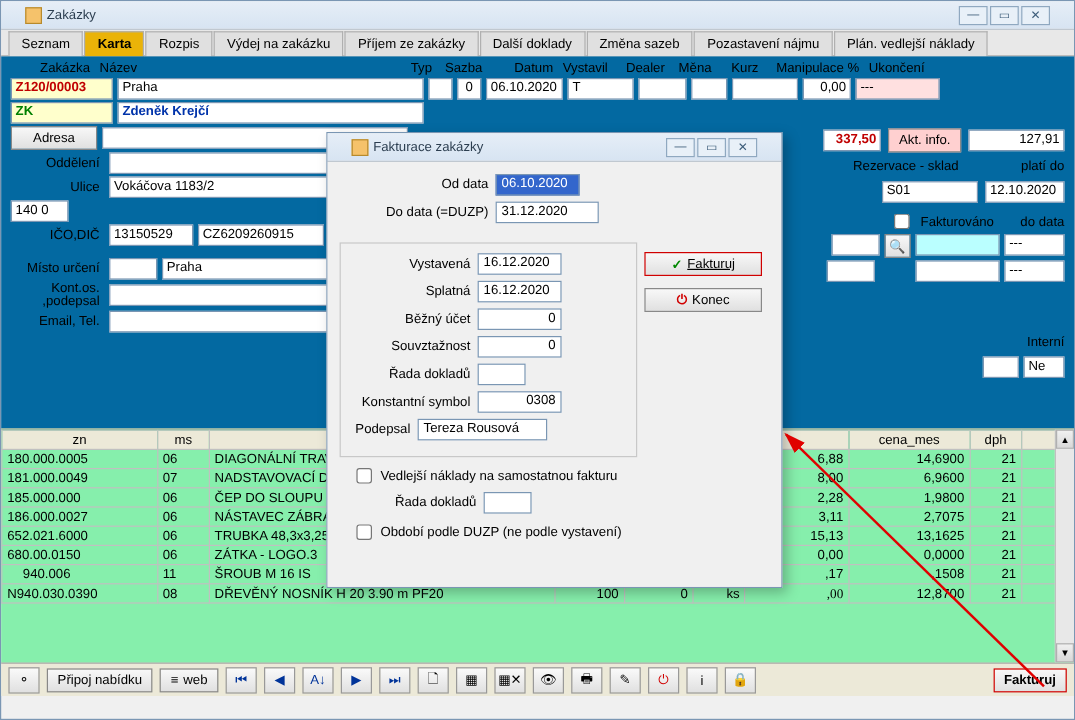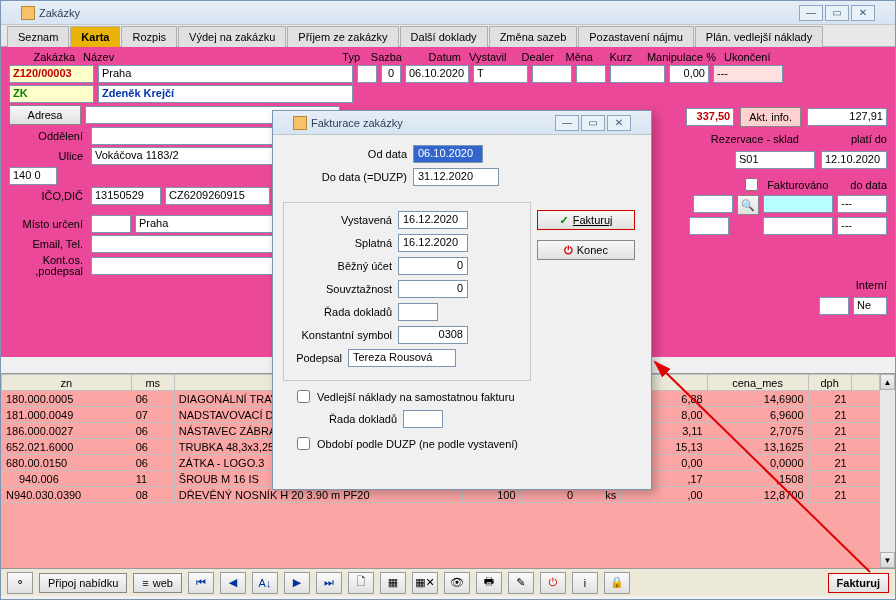--- a/index.html
+++ b/index.html
@@ -7,35 +7,35 @@
   .window { border: 1px solid #7a96b3; background: #f0f0f0; }
   .main-window { width: 896px; height: 600px; }
   .titlebar { height: 24px; background: linear-gradient(#e6eef7,#d7e4f2); display: flex; align-items: center; padding: 0 20px; border-bottom: 1px solid #c0c8d0; }
   .title-icon { width: 14px; height: 14px; background: #f5c26b; border: 1px solid #b78a2d; margin-right: 4px; }
   .title-text { flex: 1; color: #2c3e50; }
   .win-btns { display: flex; gap: 2px; }
   .win-btn { width: 24px; height: 16px; border: 1px solid #8fa8c0; background: #e8f0f8; display:flex;align-items:center;justify-content:center; font-size:10px; color:#3b5b78;}
   .tabs { display: flex; background: #e8e8e8; border-bottom: 1px solid #b0b0b0; padding-left: 6px; }
   .tab { padding: 4px 10px; border: 1px solid #b0b0b0; border-bottom: none; background: #e0e0e0; margin-right: 1px; position:relative; top:1px;}
   .tab.active { background: #eab308; font-weight: bold; }
-  .form-area { padding: 4px 8px; background:#ec4899; height: 310px; position:relative;}
+  .form-area { padding: 4px 8px; background:#0369a1; height: 310px; position:relative;}
   .row { display: flex; align-items: center; margin-bottom: 2px; gap:4px;}
   .label { text-align: right; padding-right: 4px; }
   input.field, .field { border: 1px solid #7a96b3; background: #fff; height: 18px; padding: 1px 3px; }
   .field.yellow { background: #ffffcc; font-weight:bold; color:#3a3a00;}
   .field.blue-bold { color:#0033aa; font-weight:bold;}
   .field.green { color:#008000; font-weight:bold;}
   .field.red { color:#c00000; font-weight:bold;}
   .field.pink { background: #ffe0e0; }
   .field.cyan { background: #baffff; }
   .btn { border:1px solid #888; background:linear-gradient(#f8f8f8,#e0e0e0); padding:2px 8px; height:20px; display:inline-flex; align-items:center; justify-content:center; gap:4px;}
   .btn-red-border{border:1.5px solid #d00000;}
   .btn .ico-check{color:#008800;font-weight:bold;}
   .btn .ico-power{color:#d00000;font-weight:bold;}
-  .table-area { height: 195px; overflow: hidden; border-top:1px solid #999; position:relative; background:#fca5a5;margin-top:16px;}
+  .table-area { height: 195px; overflow: hidden; border-top:1px solid #999; position:relative; background:#86efac;}
   table { border-collapse: collapse; width: 100%; }
   th, td { border: 1px solid #c0c0c0; padding: 1px 4px; height:16px; font-size:11px; white-space:nowrap; overflow:hidden;}
   th { background: #ece9d8; font-weight:normal; }
   td.num { text-align: right; }
   .bottom-bar { height: 28px; background:#ece9d8; border-top:1px solid #999; display:flex; align-items:center; padding:0 6px; gap:6px;}
   .tool-btn { width:26px; height:22px; border:1px solid #999; background:linear-gradient(#fafafa,#e0e0e0); display:inline-flex; align-items:center; justify-content:center; font-size:11px;}
   .modal { position:absolute; left:272px; top:110px; width:380px; height:380px; box-shadow: 4px 4px 10px rgba(0,0,0,0.25);}
   .modal-body { padding:10px; background:#f0f0f0; height: calc(100% - 24px);}
   .mrow { display:flex; align-items:center; margin-bottom:5px;}
   .mlabel { width:130px; text-align:right; padding-right:6px;}
@@ -160,33 +160,33 @@
         <span class="field" style="width:50px">---</span>
       </span>
     </div>
 
     <div class="row" style="margin-top:10px">
       <span class="label" style="width:78px">Místo určení</span>
       <span class="field" style="width:40px"></span>
       <span class="field" style="width:210px">Praha</span>
     </div>
     <div class="row">
+      <span class="label" style="width:78px;white-space:pre-line;line-height:11px">Kont.os.
+,podepsal</span>
+      <span class="field" style="width:255px"></span>
+      <span class="right-block" style="top:232px;display:flex;gap:4px;align-items:center;">
+        <span>Interní</span>
+      </span>
+    </div>
+    <div class="row">
       <span class="label" style="width:78px">Email, Tel.</span>
       <span class="field" style="width:255px"></span>
       <span class="right-block" style="top:250px;display:flex;gap:4px;">
         <span class="field" style="width:30px"></span>
         <span class="field" style="width:34px">Ne</span>
-      </span>
-    </div>
-    <div class="row">
-      <span class="label" style="width:78px;white-space:pre-line;line-height:11px">Kont.os.
-,podepsal</span>
-      <span class="field" style="width:255px"></span>
-      <span class="right-block" style="top:232px;display:flex;gap:4px;align-items:center;">
-        <span>Interní</span>
       </span>
     </div>
   </div>
 
   <div class="table-area">
     <table>
       <thead>
           <tr id="thead-row">
             <th>zn</th>
             <th>ms</th>
@@ -219,20 +219,32 @@
             <td style="width: 200px;">NADSTAVOVACÍ DÍL</td>
             <td class="num" style="width: 40px;"></td>
             <td class="num" style="width: 40px;"></td>
             <td class="num" style="width: 30px;"></td>
             <td class="num" style="width: 60px;">8,00</td>
             <td class="num" style="width: 70px;">6,9600</td>
             <td class="num" style="width: 30px;">21</td>
             <td class="num" style="width: 30px;"></td>
           </tr>
           <tr>
+            <td style="width: 90px;">185.000.000</td>
+            <td style="width: 30px;">06</td>
+            <td style="width: 200px;">ČEP DO SLOUPU</td>
+            <td class="num" style="width: 40px;"></td>
+            <td class="num" style="width: 40px;"></td>
+            <td class="num" style="width: 30px;"></td>
+            <td class="num" style="width: 60px;">2,28</td>
+            <td class="num" style="width: 70px;">1,9800</td>
+            <td class="num" style="width: 30px;">21</td>
+            <td class="num" style="width: 30px;"></td>
+          </tr>
+          <tr>
             <td style="width: 90px;">186.000.0027</td>
             <td style="width: 30px;">06</td>
             <td style="width: 200px;">NÁSTAVEC ZÁBRAD</td>
             <td class="num" style="width: 40px;"></td>
             <td class="num" style="width: 40px;"></td>
             <td class="num" style="width: 30px;"></td>
             <td class="num" style="width: 60px;">3,11</td>
             <td class="num" style="width: 70px;">2,7075</td>
             <td class="num" style="width: 30px;">21</td>
             <td class="num" style="width: 30px;"></td>
@@ -273,21 +285,21 @@
             <td class="num" style="width: 30px;">21</td>
             <td class="num" style="width: 30px;"></td>
           </tr>
           <tr>
             <td style="width: 90px;">N940.030.0390</td>
             <td style="width: 30px;">08</td>
             <td style="width: 200px;">DŘEVĚNÝ NOSNÍK H 20 3.90 m PF20</td>
             <td class="num" style="width: 40px;">100</td>
             <td class="num" style="width: 40px;">0</td>
             <td class="num" style="width: 30px;">ks</td>
-            <td class="num" style="width: 60px;">,00</td>
+            <td class="num" style="width: 60px; font-family: Liberation Serif, serif;">,00</td>
             <td class="num" style="width: 70px;">12,8700</td>
             <td class="num" style="width: 30px;">21</td>
             <td class="num" style="width: 30px;"></td>
           </tr>
         </tbody>
     </table>
     <div class="scroll-placeholder">
       <div class="scroll-arrow">▲</div>
       <div style="position:absolute;bottom:0;width:100%">
           <div class="scroll-arrow">▼</div>

